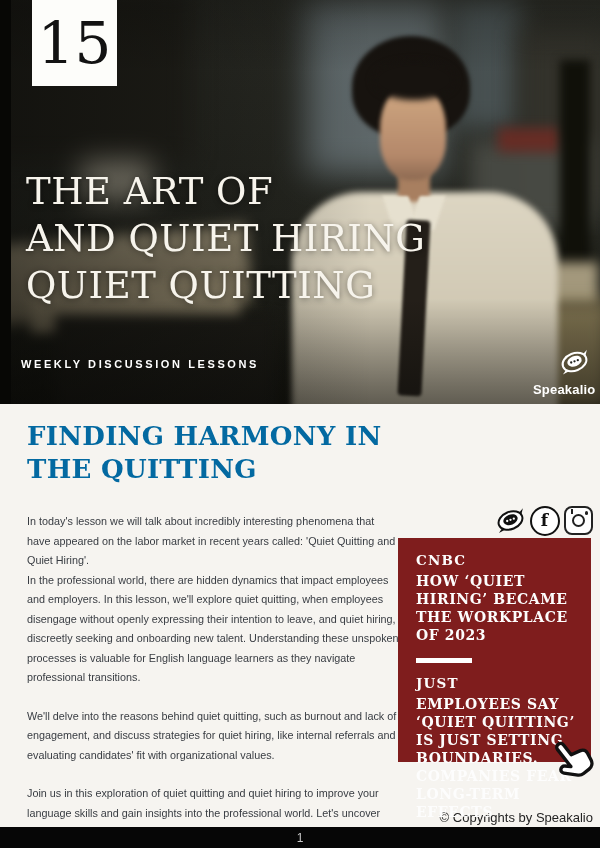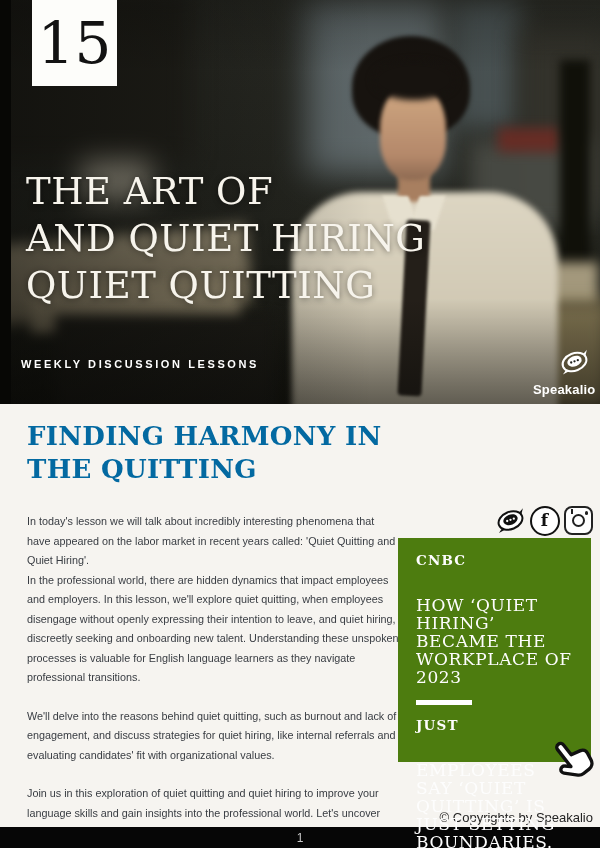--- a/index.html
+++ b/index.html
@@ -84,24 +84,24 @@
   .fb-circle { width:30px; height:30px; border:2.4px solid #111; border-radius:50%; background:#fff;
     display:flex; align-items:center; justify-content:center; font-weight:800; font-size:17px; color:#111; line-height:1; }
   .ig-box { width:29px; height:29px; border:2.4px solid #222; border-radius:8px; background:#fff; position:relative; }
   .ig-lens { position:absolute; left:6px; top:6px; width:13px; height:13px; border:2.4px solid #222; border-radius:50%; }
   .ig-dot { position:absolute; right:3px; top:3px; width:3.5px; height:3.5px; background:#222; border-radius:50%; }
   .ig-band { position:absolute; left:1px; top:1px; width:6px; height:5px; border-right:2px solid #222; }
 
   
   .news-panel {
     position:absolute; left:398px; top:538px; width:193px; height:224px;
-    background:#4d7c0f; color:#fdfdfd; padding:14px 14px 18px 18px; z-index:2;
+    background:#7f1d1d; color:#fdfdfd; padding:14px 14px 18px 18px; z-index:2;
   }
   .news-source { font-size:13.5px; font-weight:bold; letter-spacing:1.2px; }
-  .news-headline { font-size:17px; line-height:18px; font-weight:normal; letter-spacing:.6px; margin-top:28px; }
+  .news-headline { font-size:14px; line-height:18px; font-weight:bold; letter-spacing:.6px; margin-top:4px; }
   .news-divider { width:56px; height:5px; background:#ffffff; margin:14px 0 12px 0; }
   .hand-cursor { position:absolute; left:546px; top:736px; z-index:4; }
 
   
   .copyright { position:absolute; right:7px; top:810px; font-size:13px; color:#232323; }
   .footer-bar { position:absolute; left:0; bottom:0; width:600px; height:21px; background:#060606;
     display:flex; align-items:center; justify-content:center; }
   .footer-bar span { color:#c9c9c9; font-size:12px; }
 </style>
 </head>

